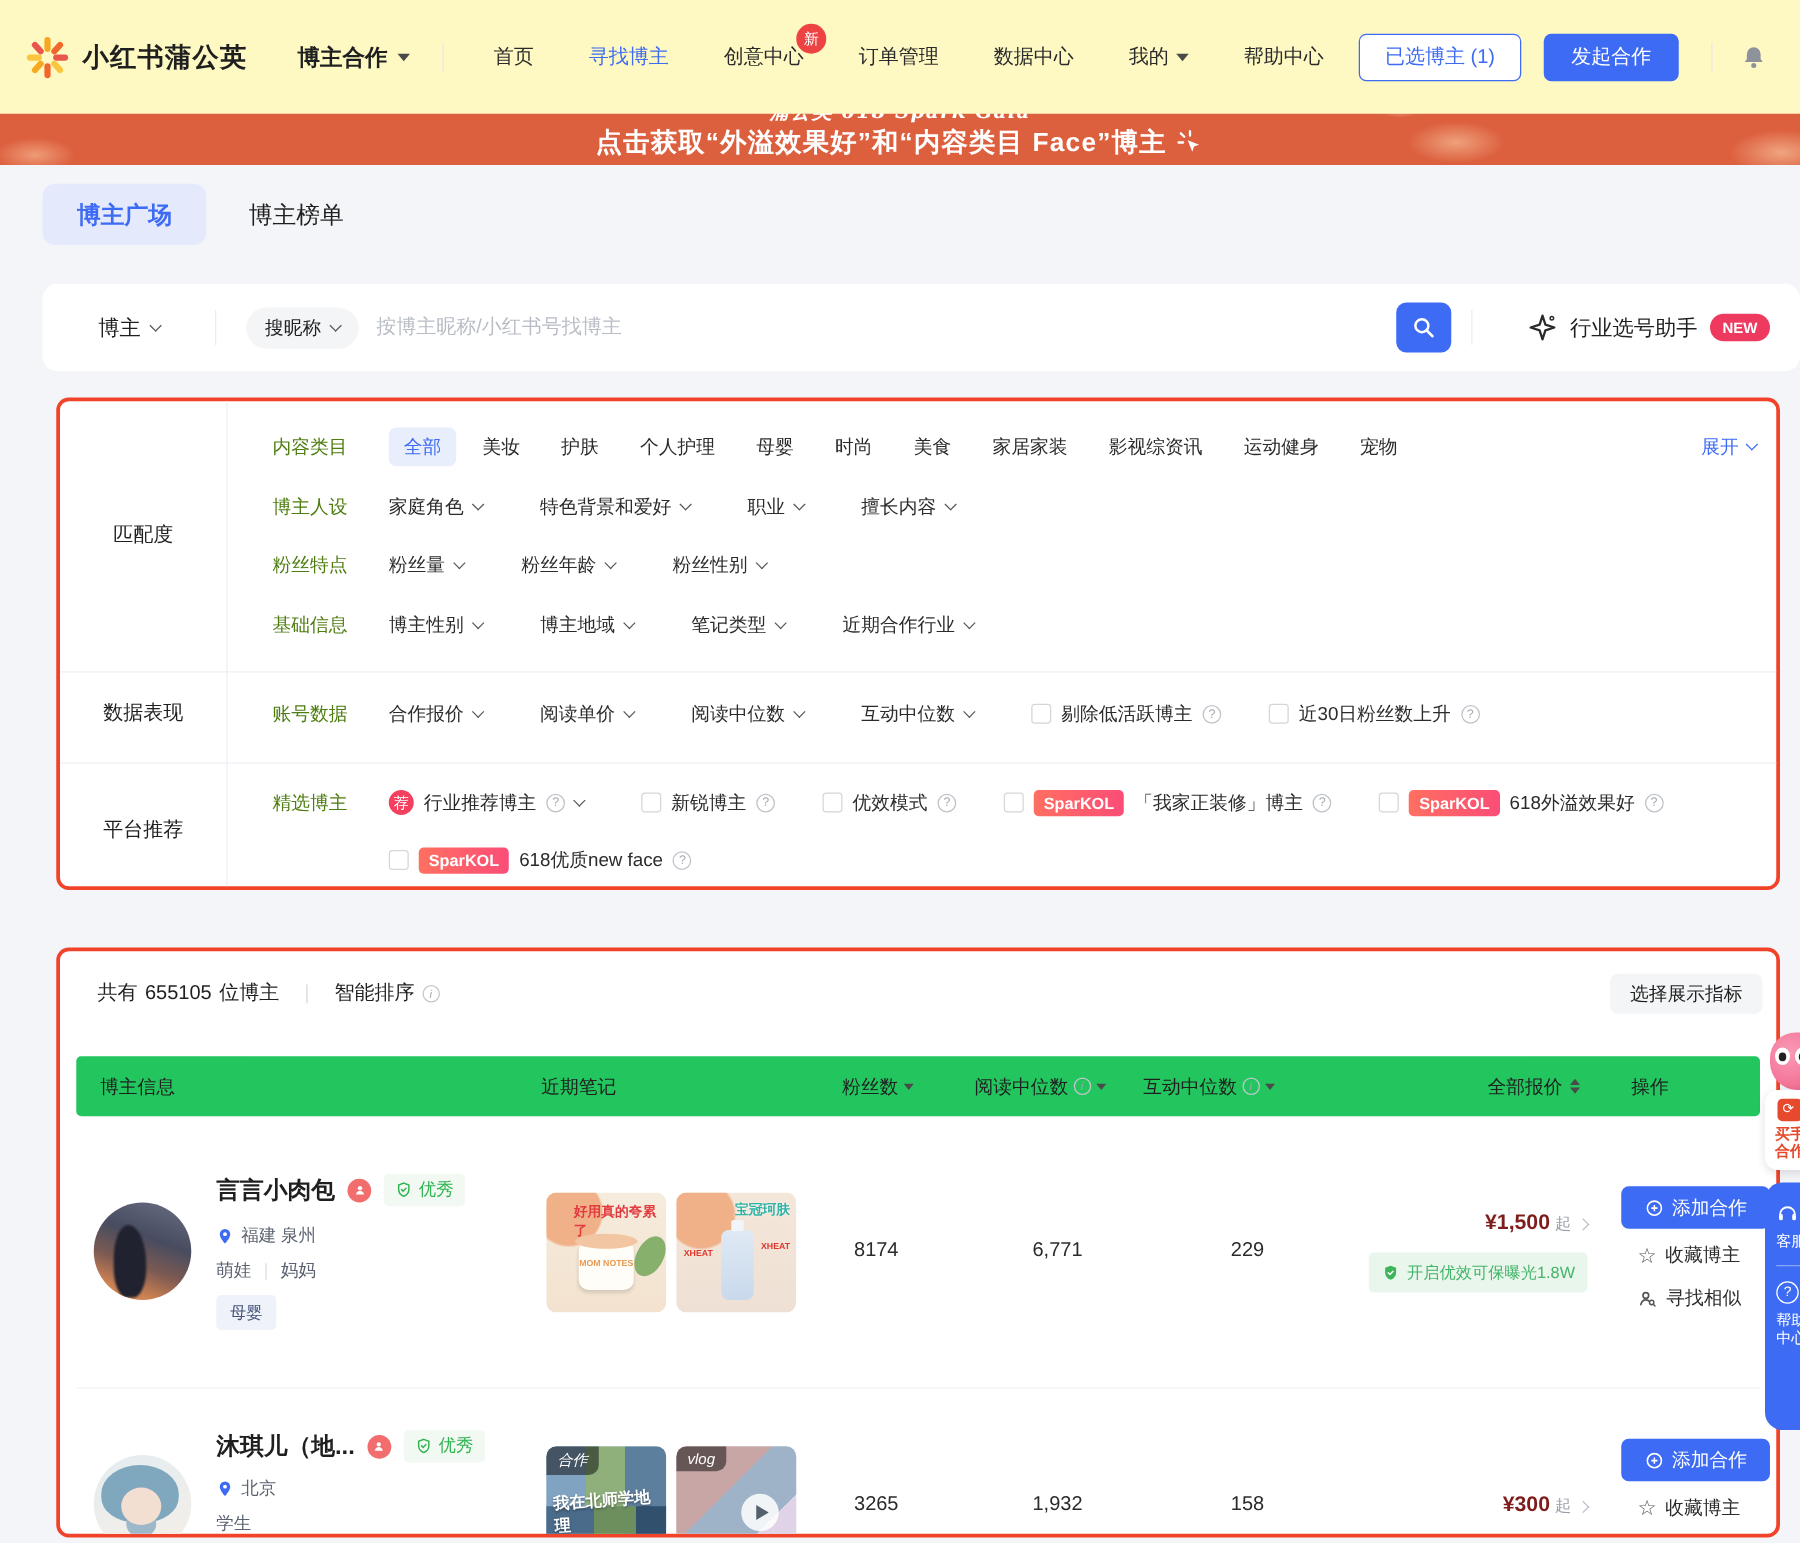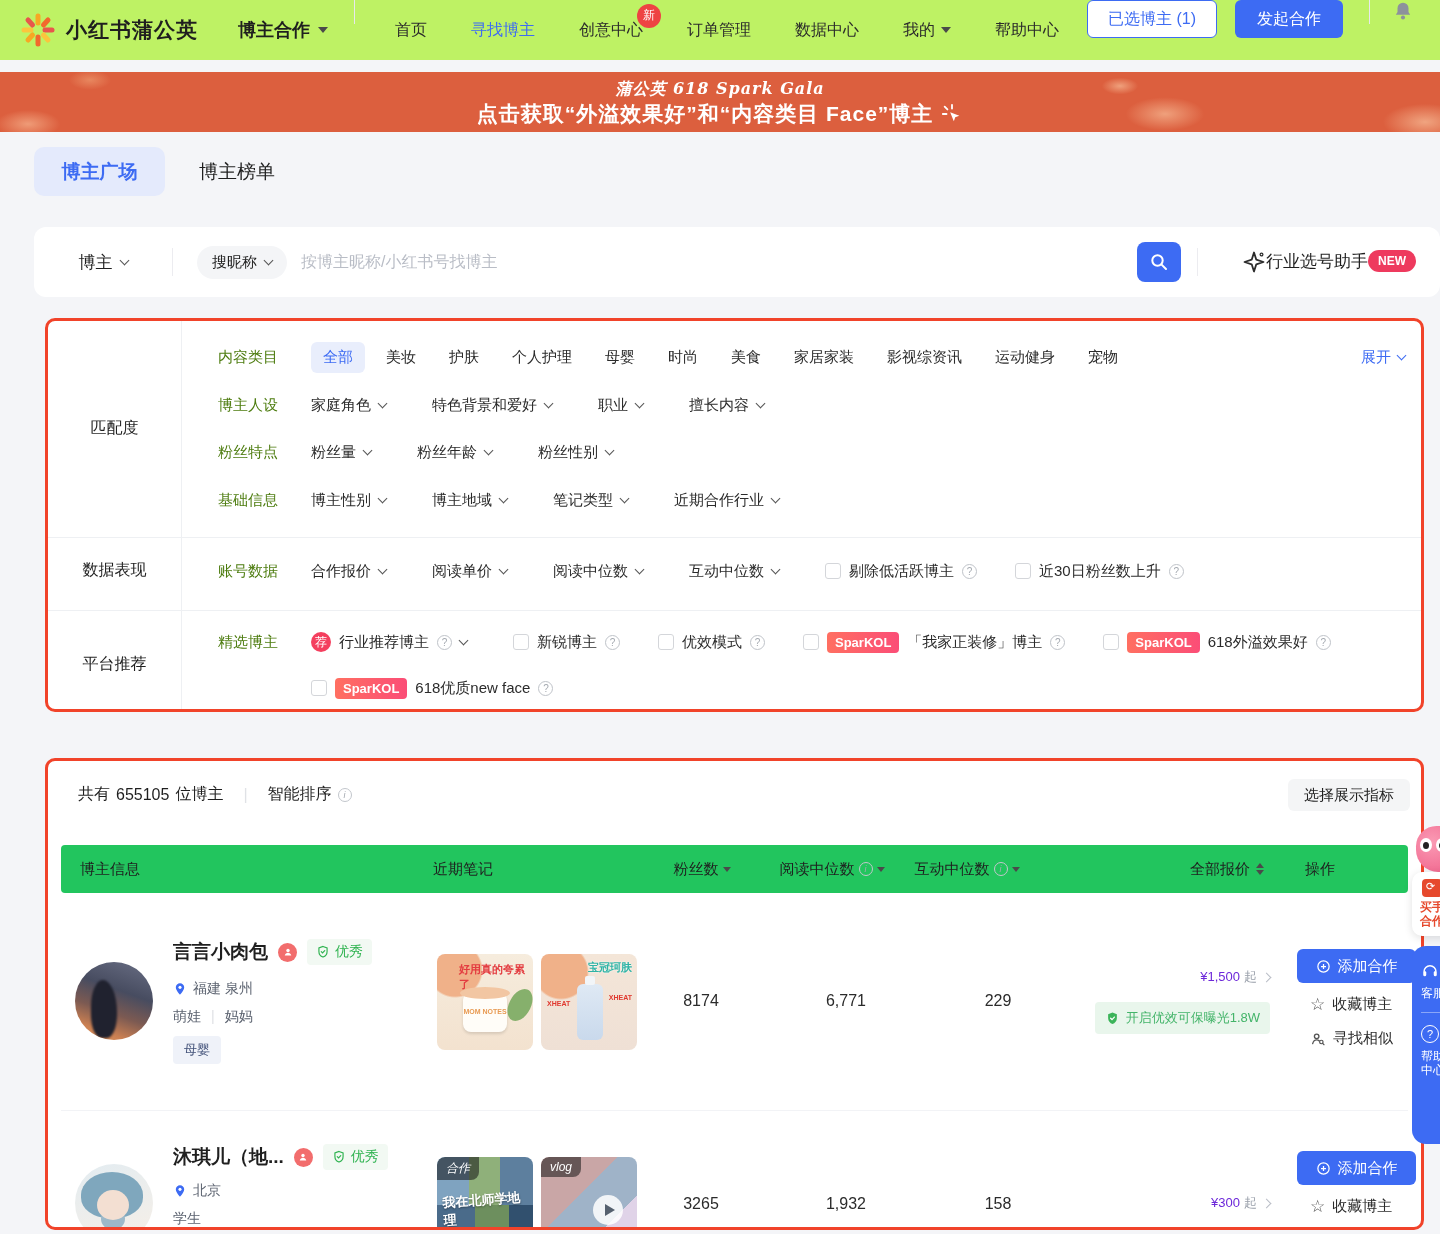--- a/index.html
+++ b/index.html
@@ -6,22 +6,22 @@
     --accent:#3d6bf3; --banner:#dc5f3e; --highlight-border:#f1432a;
     --spark-pink:#fb4d77; --success-green:#2fb350; --badge-red:#f43f5e;
   }
   *{box-sizing:border-box;margin:0;padding:0;}
   body{
     width:1440px;height:1234px;position:relative;overflow:hidden;
     font-family:"Liberation Sans","DejaVu Sans",sans-serif;
     background:#f4f5f8;color:#333;
   }
   
-  .topbar{position:absolute;top:0;left:0;width:1440px;height:60px;background:#bef264;
-    display:flex;padding:0 26px 0 20px;z-index:30;}
+  .topbar{position:absolute;top:0;left:0;width:1440px;height:91px;background:#fef9c3;
+    display:flex;align-items:center;padding:0 26px 0 20px;z-index:30;}
   .logo{display:flex;align-items:center;gap:10px;cursor:pointer;}
   .logo-text{font-size:21px;font-weight:bold;color:#1f1f1f;letter-spacing:1px;}
   .product{display:flex;align-items:center;gap:8px;margin-left:40px;font-size:18px;font-weight:bold;color:#1f1f1f;cursor:pointer;}
   .caret-solid{width:0;height:0;border-left:5px solid transparent;border-right:5px solid transparent;border-top:6px solid #4a4a4a;}
   .topbar .vr{width:1px;height:24px;background:#e8e8ec;margin-left:26px;}
   .mainnav{display:flex;align-items:center;gap:44px;margin-left:40px;font-size:16px;color:#2b2b2b;}
   .nav-item{cursor:pointer;white-space:nowrap;position:relative;display:flex;align-items:center;gap:6px;}
   .nav-item.active{color:var(--accent);}
   .new-dot{position:absolute;top:-16px;right:-18px;width:24px;height:24px;border-radius:50%;
     background:#ee4343;color:#fff;font-size:12px;display:flex;align-items:center;justify-content:center;}
@@ -49,21 +49,21 @@
   .search-panel{position:absolute;left:34px;top:227px;width:1406px;height:70px;background:#fff;border-radius:12px;
     display:flex;align-items:center;z-index:5;}
   .scope{width:138px;display:flex;align-items:center;justify-content:center;gap:8px;font-size:17px;color:#1f1f1f;cursor:pointer;}
   .chev{display:inline-block;width:7px;height:7px;border-right:1.6px solid #555;border-bottom:1.6px solid #555;transform:rotate(45deg);margin-top:-3px;}
   .vsep{width:1px;height:28px;background:#ececf0;}
   .mode-pill{margin-left:24px;background:#f4f5f7;border-radius:17px;height:33px;padding:0 15px;display:flex;align-items:center;gap:8px;
     font-size:15px;color:#1f1f1f;cursor:pointer;white-space:nowrap;text-align:right;}
   .search-input{flex:1;border:none;outline:none;font-size:16px;margin-left:14px;color:#333;background:transparent;}
   .search-input::placeholder{color:#b9bdc6;}
   .search-btn{width:44px;height:40px;border:none;border-radius:8px;background:var(--accent);display:flex;align-items:center;justify-content:center;cursor:pointer;margin-right:16px;}
-  .assistant{display:flex;align-items:flex-start;margin-left:44px;margin-right:24px;font-size:17px;color:#1f1f1f;cursor:pointer;white-space:nowrap;}
+  .assistant{display:flex;align-items:center;gap:10px;margin-left:44px;margin-right:24px;font-size:17px;color:#1f1f1f;cursor:pointer;white-space:nowrap;}
   .new-pill{background:#ee3a5e;color:#fff;font-size:12px;font-weight:bold;padding:4px 10px;border-radius:999px;}
   
   .filter-panel{position:absolute;left:45px;top:318px;width:1379px;height:394px;background:#fff;
     border:3px solid var(--highlight-border);border-radius:10px;z-index:4;}
   .vdiv{position:absolute;left:133px;top:0;bottom:0;width:1px;background:#eef0f3;}
   .hdiv{position:absolute;left:0;right:0;height:1px;background:#eef0f3;}
   .sec{position:absolute;left:0;width:133px;text-align:center;font-size:16px;color:#1f1f1f;font-weight:500;}
   .frow{position:absolute;left:170px;right:16px;height:32px;display:flex;align-items:center;}
   .frow-label{width:93px;flex:0 0 93px;color:#4d7c0f;font-size:15px;}
   .cat-chip{padding:6px 12px;border-radius:6px;font-size:15px;color:#2b2b2b;cursor:pointer;margin-right:9px;white-space:nowrap;}
@@ -128,21 +128,21 @@
       linear-gradient(90deg,#7fa3c0 0 33%,#8fb07a 33% 66%,#5d7f9e 66% 100%),
       #7fa3c0;}
   .thumb-c::before{content:"";position:absolute;left:0;top:48px;right:0;bottom:0;background:linear-gradient(90deg,#4a6b8a 0 40%,#6d8f5e 40% 75%,#31506e 75%);}
   .thumb-label{position:absolute;left:0;top:0;background:rgba(20,20,20,.55);color:#fff;font-size:12px;padding:3px 9px;border-radius:8px 0 8px 0;z-index:2;font-style:italic;}
   .thumb-c .hand{position:absolute;left:6px;top:34px;color:#fff;font-size:13px;font-weight:bold;transform:rotate(-4deg);text-shadow:0 1px 2px rgba(0,0,0,.4);z-index:2;}
   .thumb-d{background:linear-gradient(135deg,#c9a6a6 0 40%,#9fb3c8 40% 70%,#e0d3e8 70%);}
   .play{position:absolute;right:14px;top:38px;width:30px;height:30px;border-radius:50%;background:rgba(255,255,255,.85);display:flex;align-items:center;justify-content:center;}
   .play::after{content:"";width:0;height:0;border-top:6px solid transparent;border-bottom:6px solid transparent;border-left:10px solid #55606e;margin-left:3px;}
   .num{position:absolute;width:120px;text-align:center;font-size:16px;color:#2b2b2b;}
   .price-row{position:absolute;right:151px;display:flex;align-items:baseline;gap:4px;cursor:pointer;}
-  .price-val{font-size:13px;font-weight:normal;color:#6d28d9;}
+  .price-val{font-size:17px;font-weight:bold;color:#7f1d1d;}
   .price-suffix{font-size:13px;color:#9aa0ab;}
   .chev-r{display:inline-block;width:7px;height:7px;border-right:1.5px solid #b9bdc6;border-bottom:1.5px solid #b9bdc6;transform:rotate(-45deg);margin-left:2px;}
   .exp-note{position:absolute;right:151px;background:#e9f6ec;border-radius:4px;padding:7px 10px;display:flex;align-items:center;gap:6px;
     color:#43b469;font-size:13px;}
   .add-btn{position:absolute;right:5px;width:119px;height:34px;background:var(--accent);color:#fff;border:none;border-radius:6px;
     font-size:15px;display:flex;align-items:center;justify-content:center;gap:7px;cursor:pointer;}
   .row-action{position:absolute;right:5px;width:119px;padding-left:13px;display:flex;align-items:center;gap:7px;font-size:15px;color:#2b2b2b;cursor:pointer;}
   .star-glyph{font-size:17px;color:#555;line-height:1;}
   .row-div{position:absolute;left:13px;right:13px;height:1px;background:#f2f3f6;}
   

